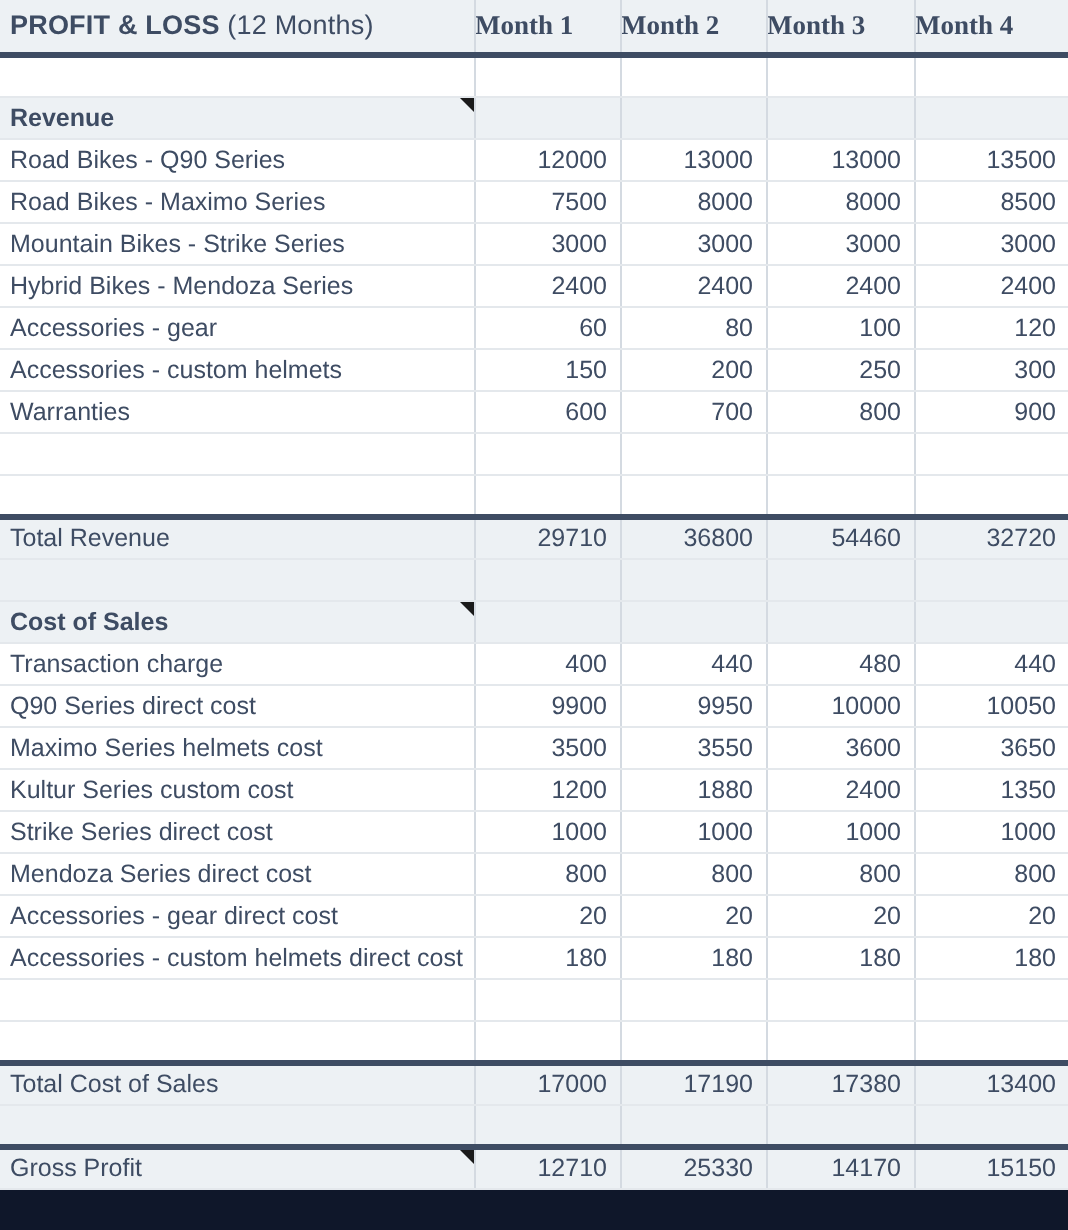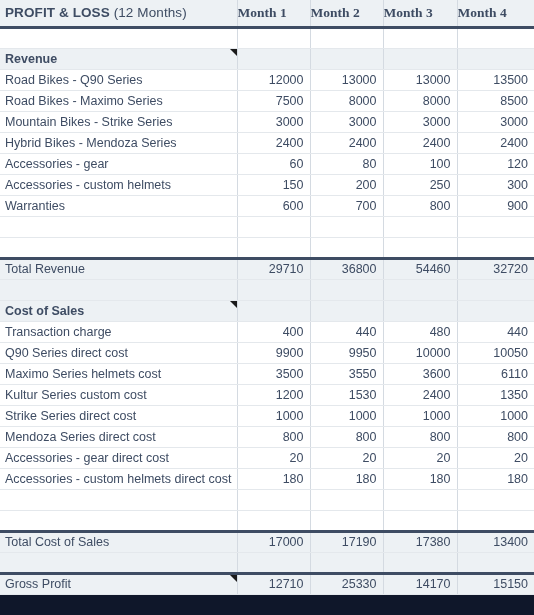--- a/index.html
+++ b/index.html
@@ -256,26 +256,26 @@
           <td class="num">9900</td>
           <td class="num">9950</td>
           <td class="num">10000</td>
           <td class="num last">10050</td>
         </tr>
         <tr class="r item">
           <td class="label">Maximo Series helmets cost</td>
           <td class="num">3500</td>
           <td class="num">3550</td>
           <td class="num">3600</td>
-          <td class="num last">6110</td>
+          <td class="num last">3650</td>
         </tr>
         <tr class="r item">
           <td class="label">Kultur Series custom cost</td>
           <td class="num">1200</td>
-          <td class="num">1530</td>
+          <td class="num">1880</td>
           <td class="num">2400</td>
           <td class="num last">1350</td>
         </tr>
         <tr class="r item">
           <td class="label">Strike Series direct cost</td>
           <td class="num">1000</td>
           <td class="num">1000</td>
           <td class="num">1000</td>
           <td class="num last">1000</td>
         </tr>

